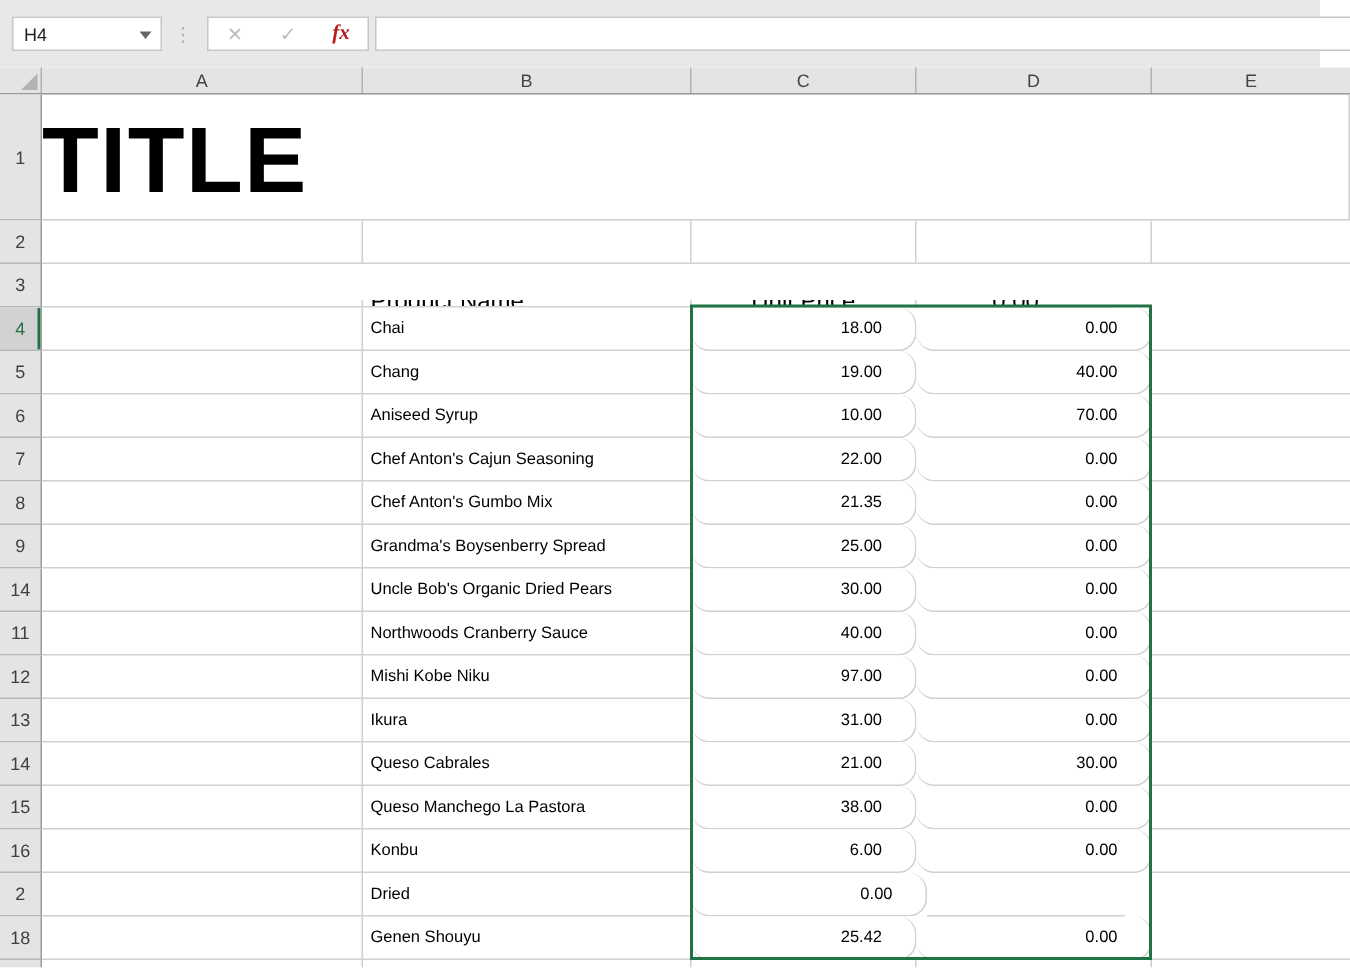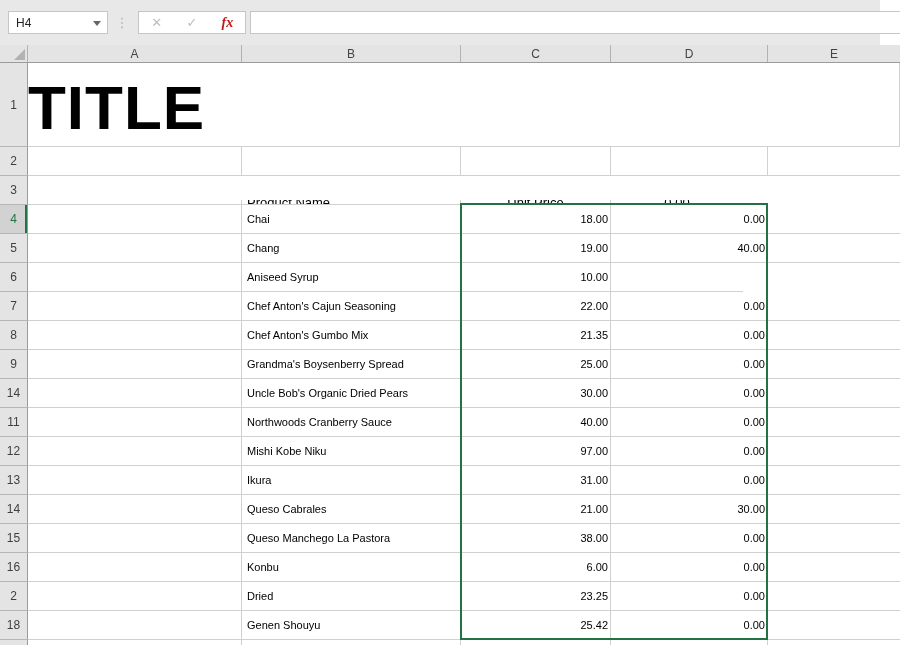--- a/index.html
+++ b/index.html
@@ -44,23 +44,23 @@
         border-bottom:1px solid #b6b6b6; display:flex; align-items:center;
         justify-content:center; font-size:12px; color:#3f3f3f; }
   .rh.active { background:#d2d2d2; color:#217346;
                box-shadow:inset -2px 0 0 #217346; }
   .cell { border-right:1px solid #d0d0d0; border-bottom:1px solid #d0d0d0;
           display:flex; align-items:center; font-size:11px; color:#000;
           overflow:hidden; white-space:nowrap; }
   .w-a { width:214px; } .w-b { width:219px; } .w-c { width:150px; }
   .w-d { width:157px; } .w-e { width:132px; border-right:none; }
   .tleft  { justify-content:flex-start; padding-left:5px; }
-  .tright { justify-content:flex-end; padding-right:2px; }
+  .tright { justify-content:flex-end; padding-right:22px;border-radius:12px; }
   .tcenter{ justify-content:center; }
-  .hdr3 { font-size:13px;margin-top:24px; }
+  .hdr3 { font-size:16px;margin-top:24px; }
   .merged { width:872px; border-bottom:1px solid #d0d0d0; display:flex;
             align-items:center; justify-content:flex-start; }
   .title-text { font-size:62px; font-weight:bold; color:#000; padding-top:6px;
                 font-family:"Liberation Sans", sans-serif; letter-spacing:1px; }
 
   
   .sel-box { position:absolute; left:460px; top:158px; width:308px; height:437px;
              border:2px solid #217346; pointer-events:none; }
 </style>
 </head>
@@ -136,20 +136,21 @@
     <div class="cell w-b tleft">Chang</div>
     <div class="cell w-c tright">19.00</div>
     <div class="cell w-d tright">40.00</div>
     <div class="cell w-e"></div>
   </div>
         <div class="row r29">
     <div class="rh">6</div>
     <div class="cell w-a"></div>
     <div class="cell w-b tleft">Aniseed Syrup</div>
     <div class="cell w-c tright">10.00</div>
+    <div class="cell w-d tright">70.00</div>
     <div class="cell w-e"></div>
   </div>
         <div class="row r29">
     <div class="rh">7</div>
     <div class="cell w-a"></div>
     <div class="cell w-b tleft">Chef Anton's Cajun Seasoning</div>
     <div class="cell w-c tright">22.00</div>
     <div class="cell w-d tright">0.00</div>
     <div class="cell w-e"></div>
   </div>
@@ -222,21 +223,20 @@
     <div class="cell w-a"></div>
     <div class="cell w-b tleft">Konbu</div>
     <div class="cell w-c tright">6.00</div>
     <div class="cell w-d tright">0.00</div>
     <div class="cell w-e"></div>
   </div>
         <div class="row r29">
     <div class="rh">2</div>
     <div class="cell w-a"></div>
     <div class="cell w-b tleft">Dried</div>
-    <div class="cell w-c tright">23.25</div>
     <div class="cell w-d tright">0.00</div>
     <div class="cell w-e"></div>
   </div>
         <div class="row r29">
     <div class="rh">18</div>
     <div class="cell w-a"></div>
     <div class="cell w-b tleft">Genen Shouyu</div>
     <div class="cell w-c tright">25.42</div>
     <div class="cell w-d tright">0.00</div>
     <div class="cell w-e"></div>

